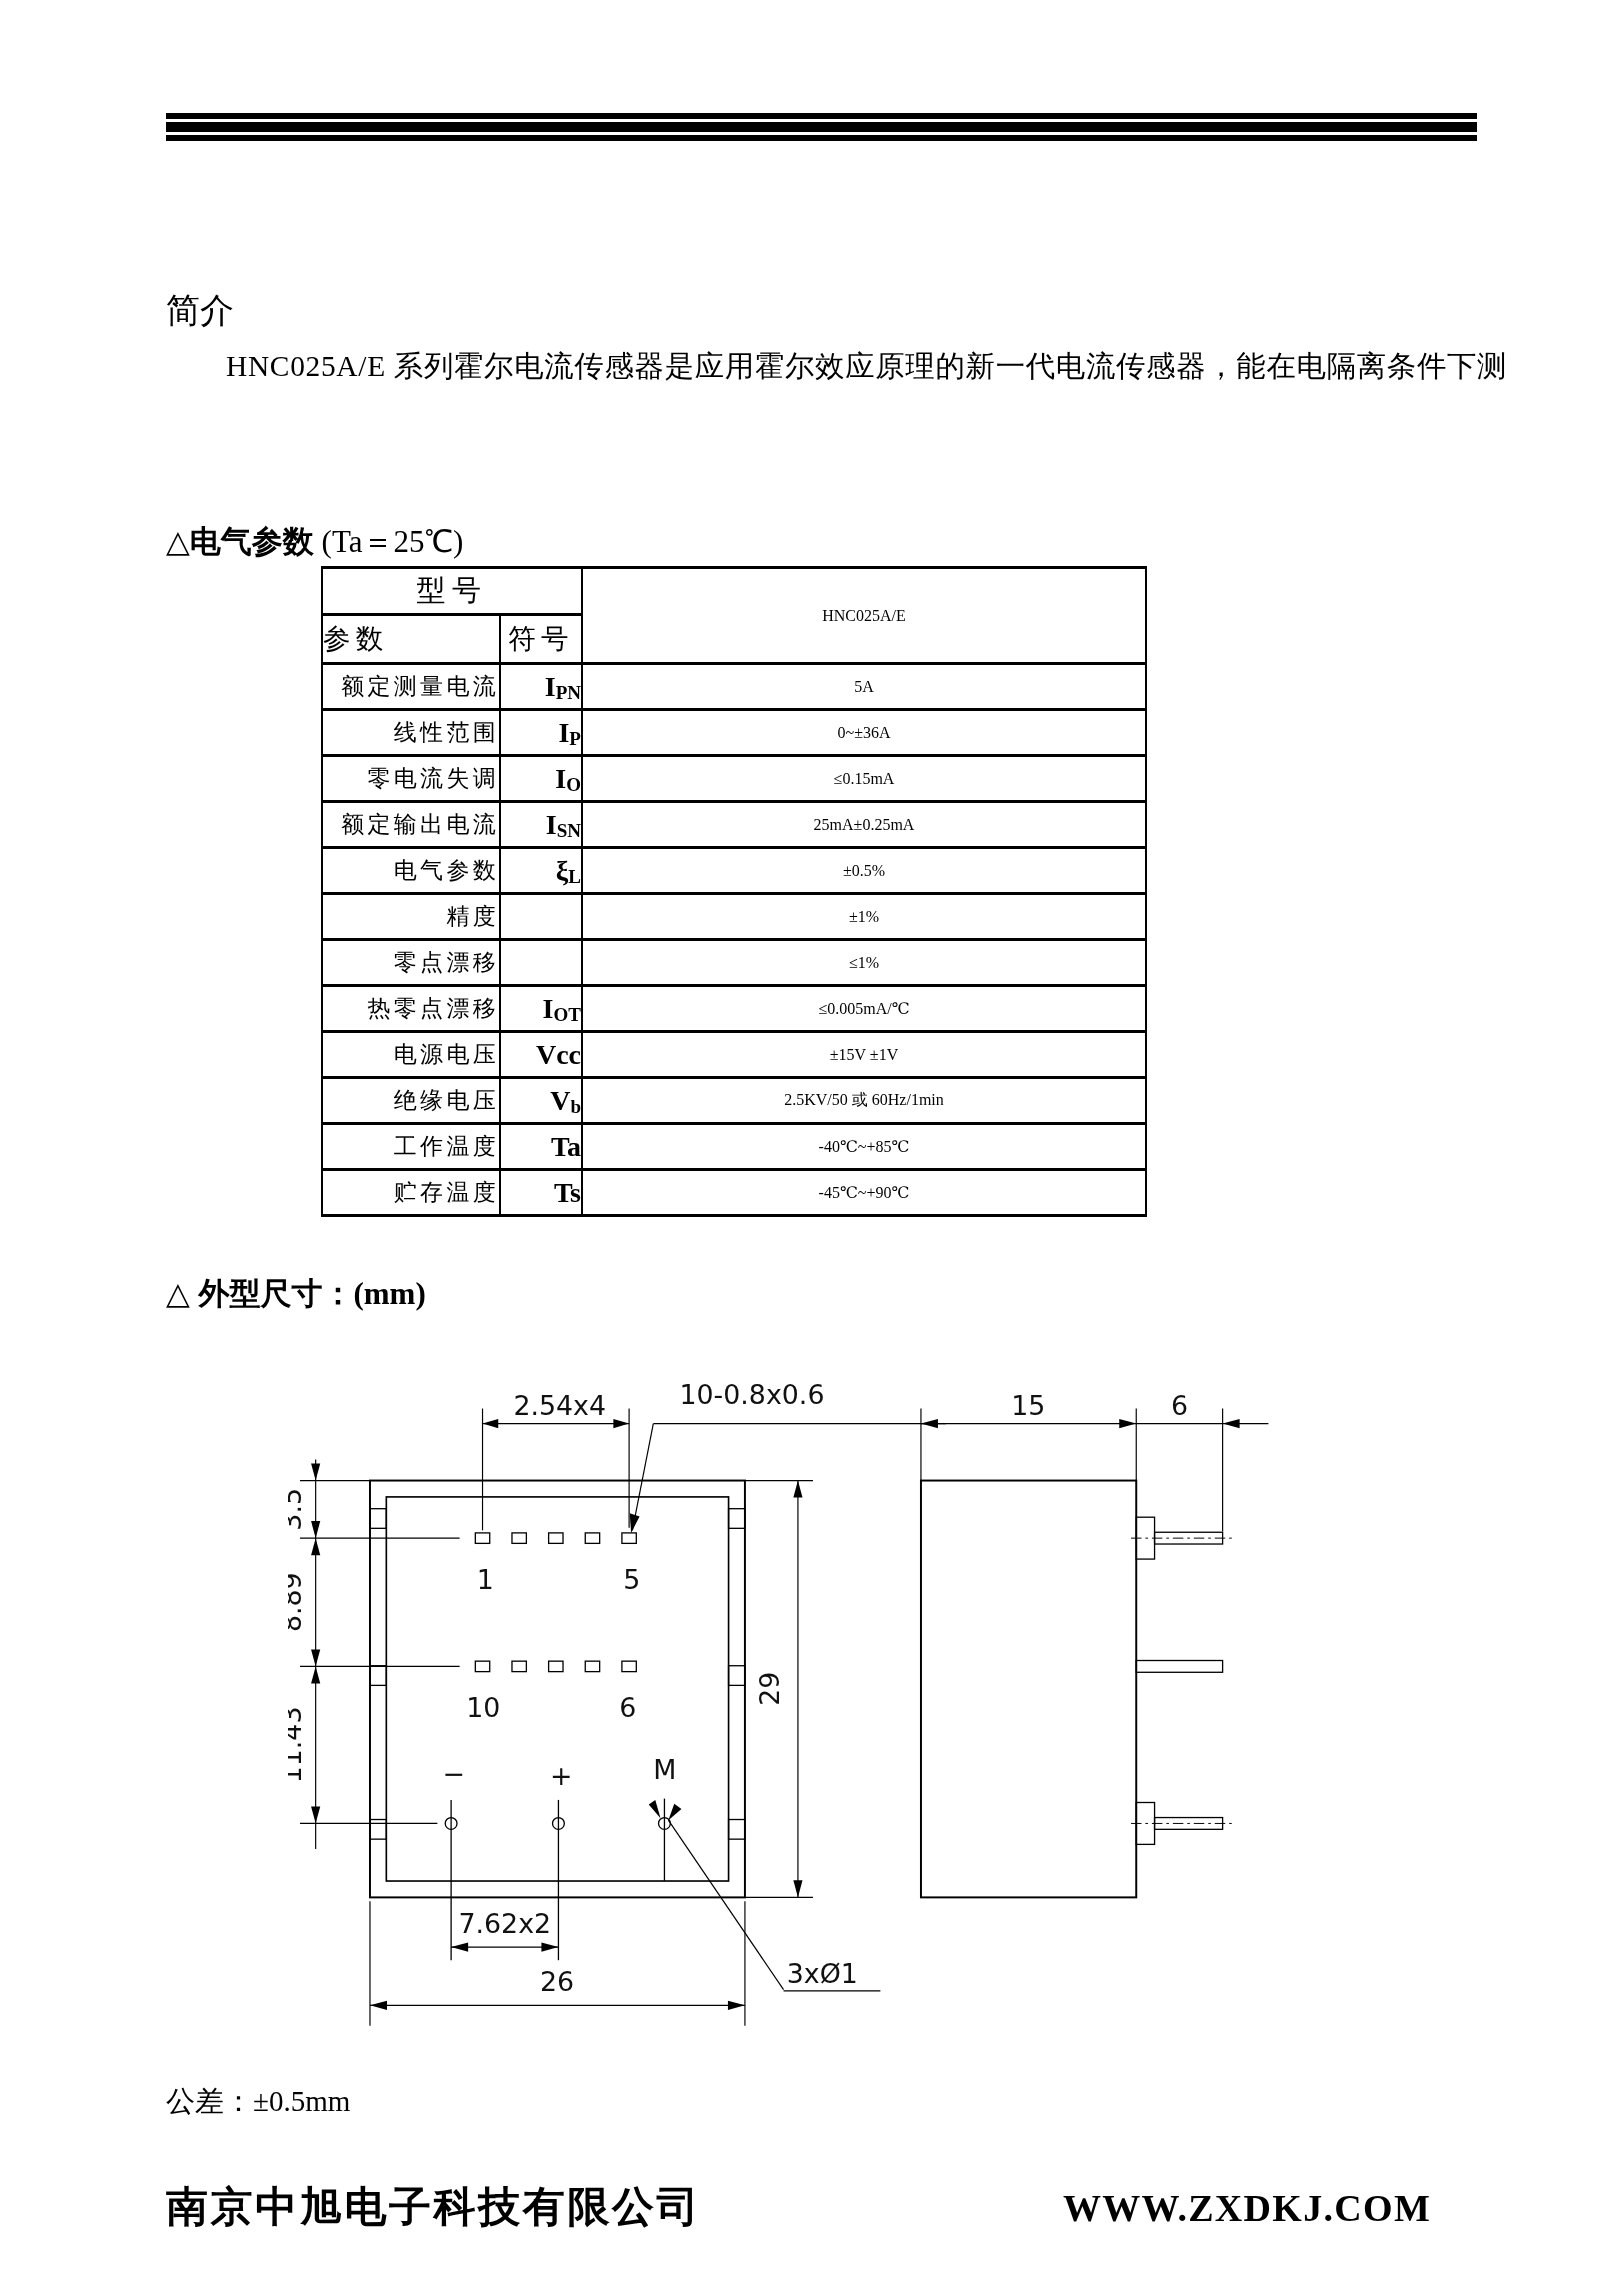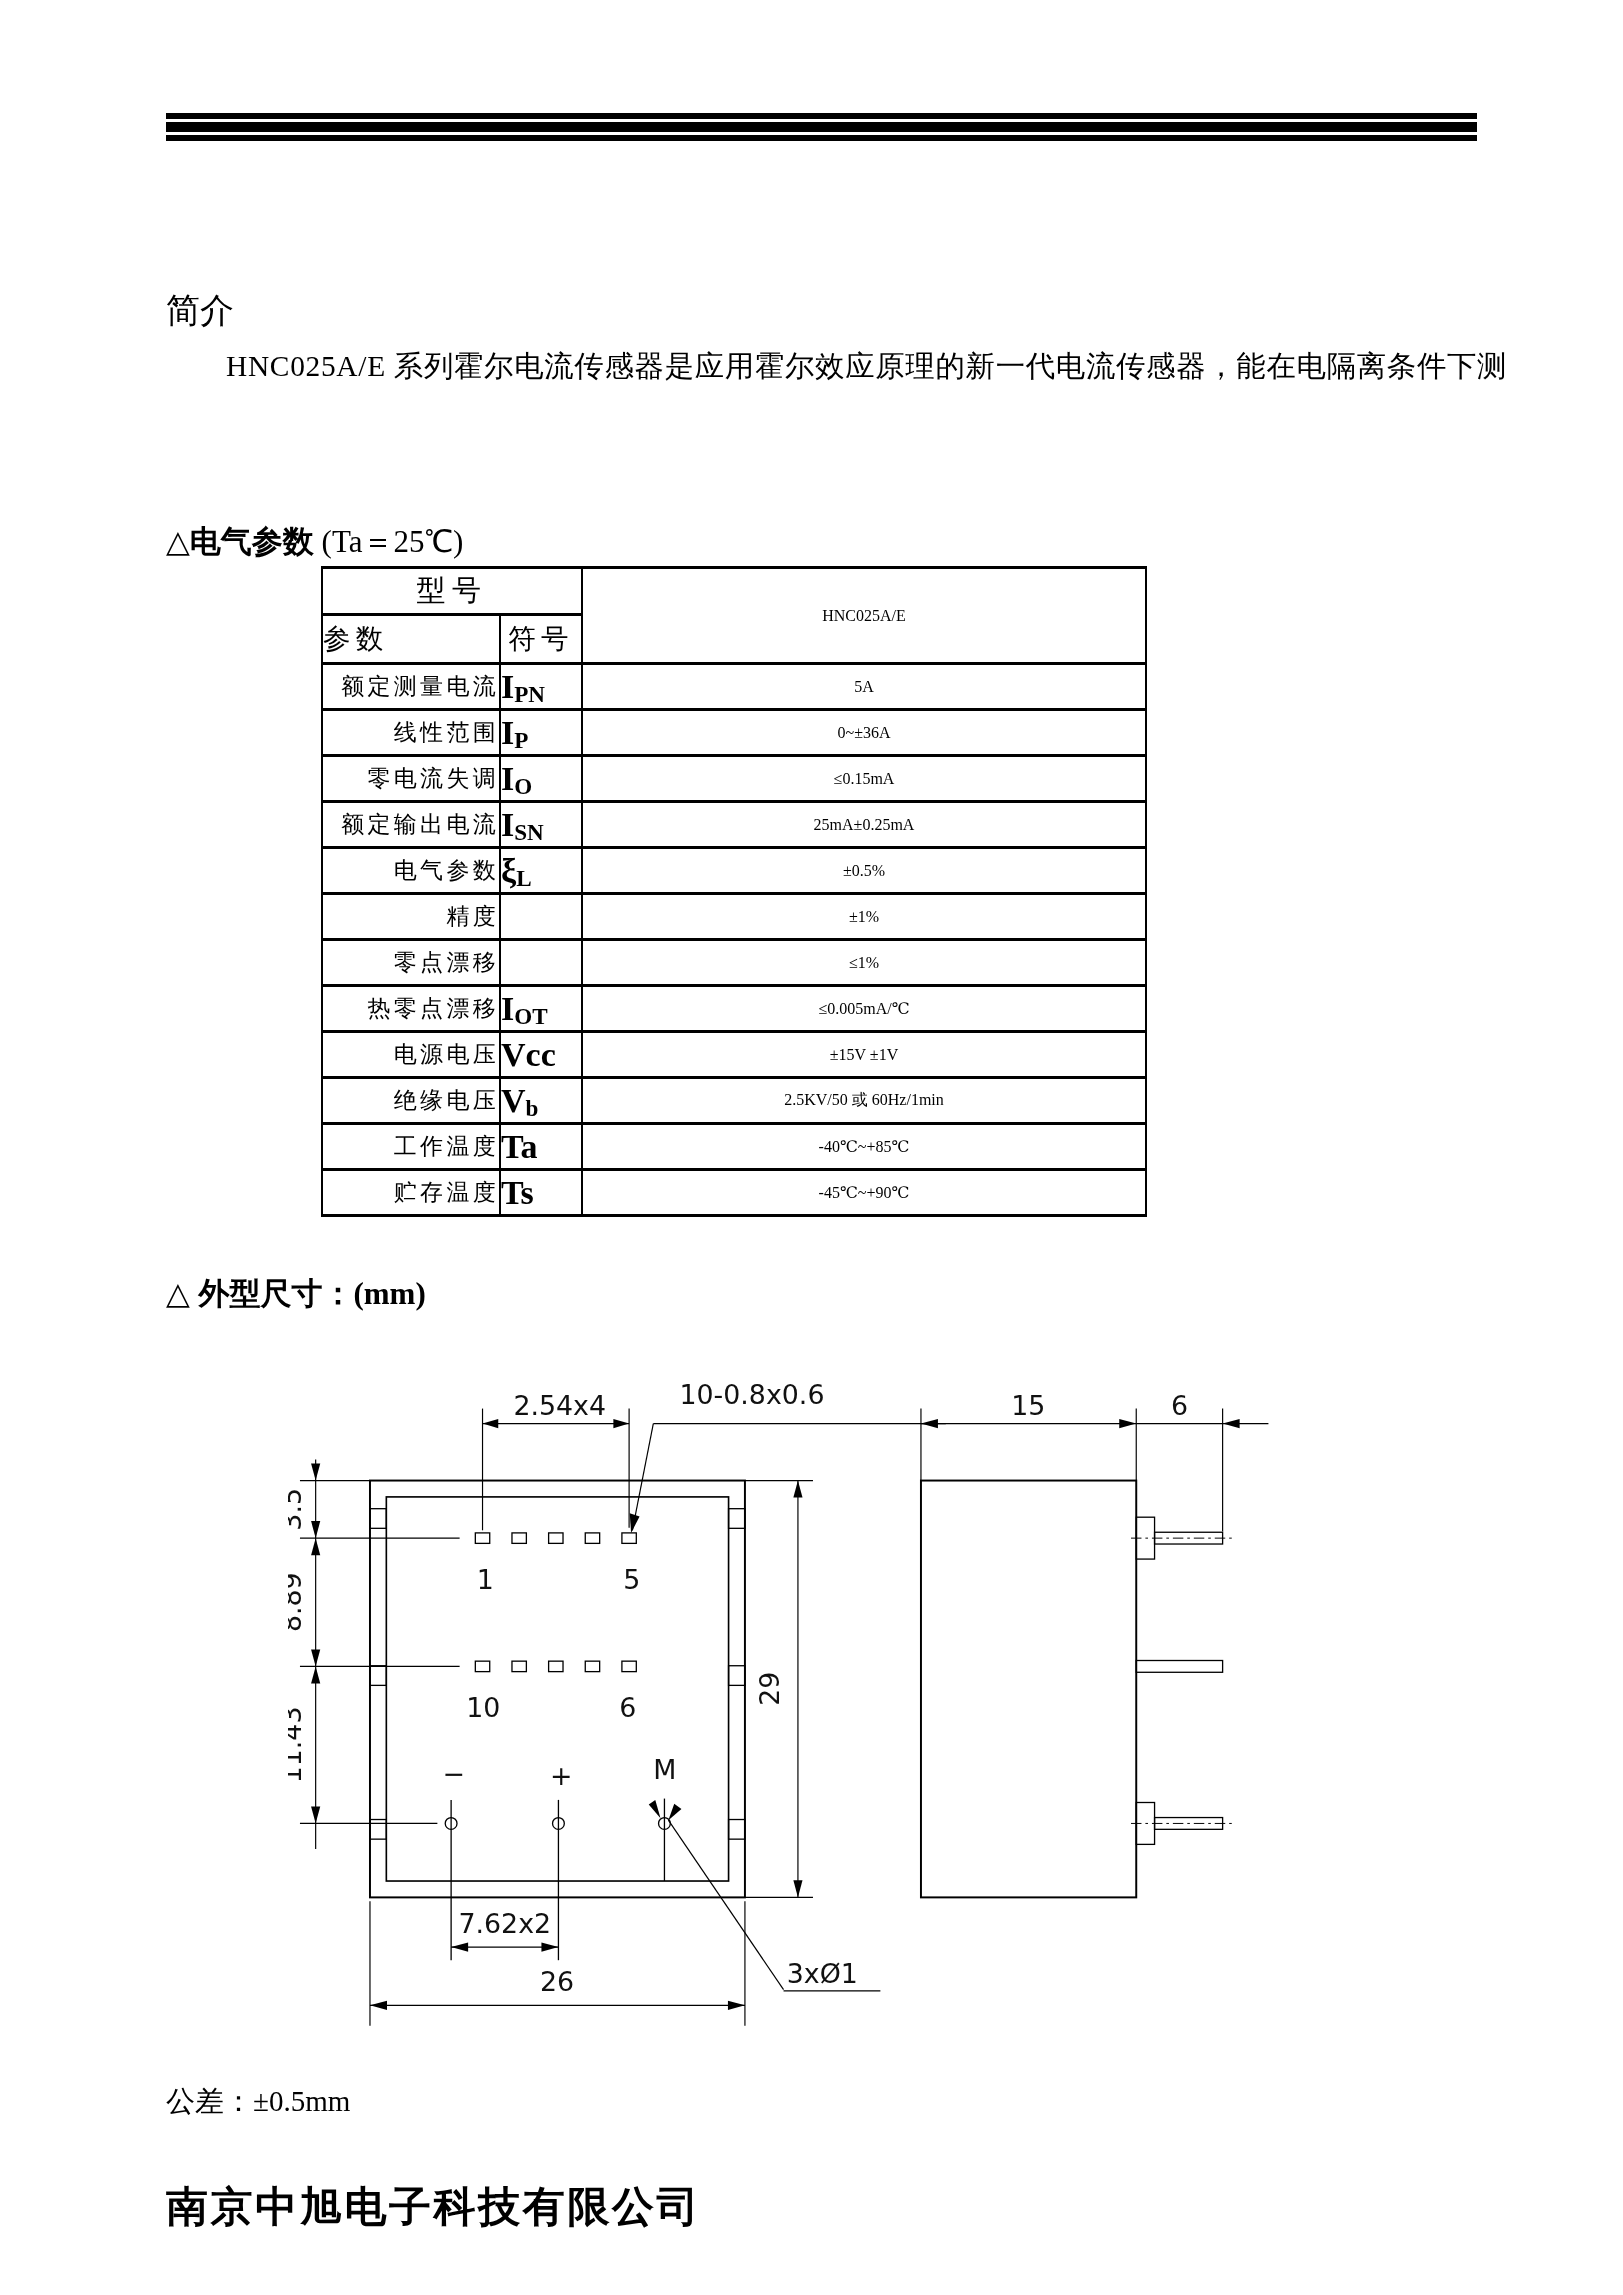--- a/index.html
+++ b/index.html
@@ -34,21 +34,21 @@
   }
   table.params td{
     border:2px solid #000; border-top-width:3.3px; border-bottom-width:3.3px;
     padding:0; overflow:hidden;
   }
   tr.h1{height:47px;} tr.h2{height:49px;} tr.d{height:46px;}
   td.c-model{text-align:center; font-size:29px; letter-spacing:6.5px;}
   td.c-head{font-size:27.5px; letter-spacing:5.2px; padding-left:7.9px;}
   td.c-headc{text-align:center; font-size:27.5px; letter-spacing:5.2px;}
   td.c-param{font-size:23px; letter-spacing:3.3px; padding-left:7.9px; text-align:right;}
-  td.c-sym{text-align:left; font-size:34px; font-weight:bold;}
+  td.c-sym{text-align:right; font-size:28px; font-weight:bold;}
   td.c-sym .sub{font-size:68%; position:relative; top:0.18em; letter-spacing:0;}
   td.c-val{text-align:center; font-size:16px;}
 
   svg.draw{position:absolute; left:288px; top:1368px;}
   svg.draw text{
     font-family:"DejaVu Sans","Liberation Sans",sans-serif;
     font-size:41px; fill:#111; stroke:none;
   }
   .tol{position:absolute; left:166px; top:2082px; font-size:29px;}
   .company{
@@ -279,15 +279,16 @@
     <text x="331" y="864" text-anchor="middle">7.62x2</text>
     <text x="411" y="952" text-anchor="middle" font-size="43">26</text>
     <text x="762" y="940" text-anchor="start" font-size="44">3xØ1</text>
     <text x="1131" y="72" text-anchor="middle" font-size="43">15</text>
     <text x="1362" y="72" text-anchor="middle" font-size="43">6</text>
   </svg>
 
   <div class="tol">公差：±0.5mm</div>
 
   <div class="company">南京中旭电子科技有限公司</div>
+  <div class="site">WWW.ZXDKJ.COM</div>
 
 </div>
 
 
 </body></html>

